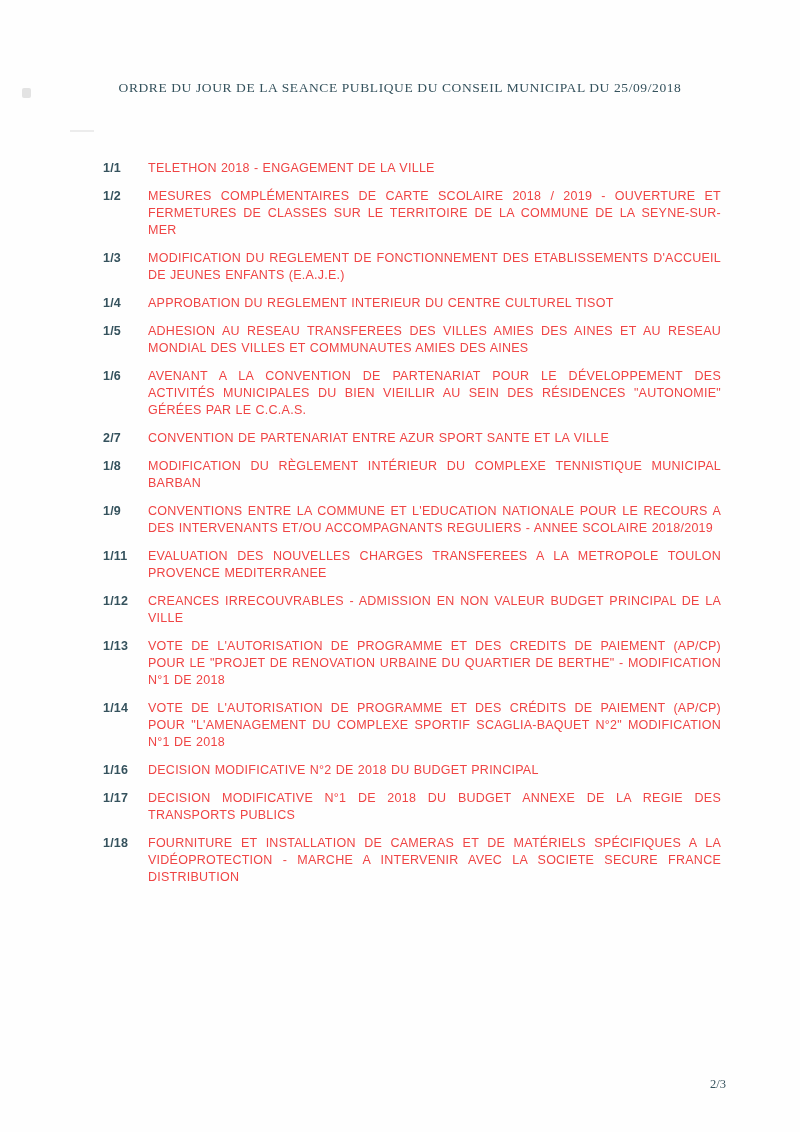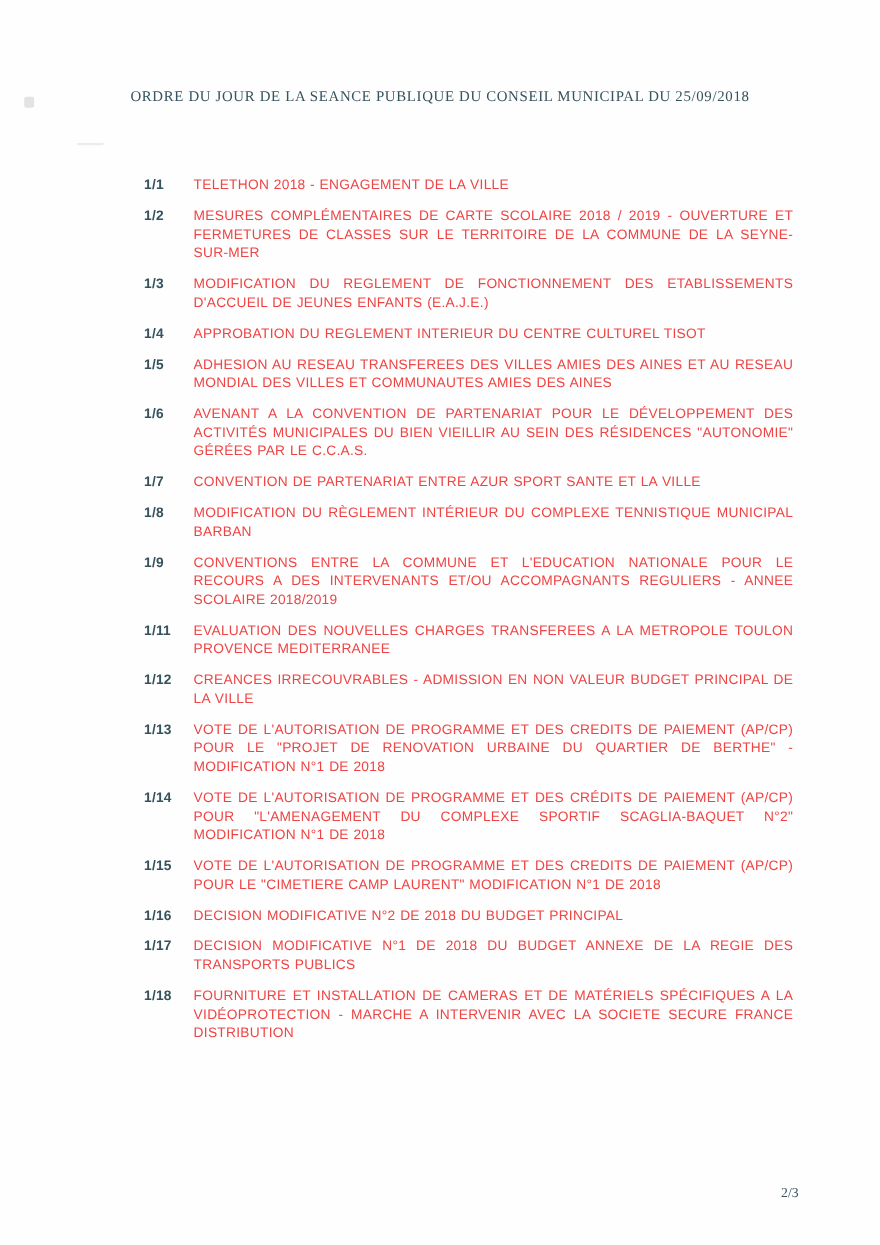--- a/index.html
+++ b/index.html
@@ -38,21 +38,20 @@
     margin-bottom: 11px;
     color: #35525d;
   }
   .agenda-item .num {
     flex: none;
     width: 45px;
     font-size: 12.5px;
     line-height: 17px;
     font-weight: bold;
     letter-spacing: 0.2px;
-    margin-left: 28px;
   }
   .agenda-item .text {
     flex: 1;
     font-size: 12.5px;
     line-height: 17px;
     font-weight: normal;
     letter-spacing: 0.25px;
     word-spacing: 0.5px;
     text-align: justify;
     color: #ef4444;
@@ -114,21 +113,21 @@
     </div>
     <div class="agenda-item">
       <span class="num">1/5</span>
       <span class="text">ADHESION AU RESEAU TRANSFEREES DES VILLES AMIES DES AINES ET AU RESEAU MONDIAL DES VILLES ET COMMUNAUTES AMIES DES AINES</span>
     </div>
     <div class="agenda-item">
       <span class="num">1/6</span>
       <span class="text">AVENANT A LA CONVENTION DE PARTENARIAT POUR LE DÉVELOPPEMENT DES ACTIVITÉS MUNICIPALES DU BIEN VIEILLIR AU SEIN DES RÉSIDENCES "AUTONOMIE" GÉRÉES PAR LE C.C.A.S.</span>
     </div>
     <div class="agenda-item">
-      <span class="num">1/7</span>
+      <span class="num">2/7</span>
       <span class="text">CONVENTION DE PARTENARIAT ENTRE AZUR SPORT SANTE ET LA VILLE</span>
     </div>
     <div class="agenda-item">
       <span class="num">1/8</span>
       <span class="text">MODIFICATION DU RÈGLEMENT INTÉRIEUR DU COMPLEXE TENNISTIQUE MUNICIPAL BARBAN</span>
     </div>
     <div class="agenda-item">
       <span class="num">1/9</span>
       <span class="text">CONVENTIONS ENTRE LA COMMUNE ET L'EDUCATION NATIONALE POUR LE RECOURS A DES INTERVENANTS ET/OU ACCOMPAGNANTS REGULIERS - ANNEE SCOLAIRE 2018/2019</span>
     </div>
@@ -142,24 +141,20 @@
     </div>
     <div class="agenda-item">
       <span class="num">1/13</span>
       <span class="text">VOTE DE L'AUTORISATION DE PROGRAMME ET DES CREDITS DE PAIEMENT (AP/CP) POUR LE "PROJET DE RENOVATION URBAINE DU QUARTIER DE BERTHE" - MODIFICATION N°1 DE 2018</span>
     </div>
     <div class="agenda-item">
       <span class="num">1/14</span>
       <span class="text">VOTE DE L'AUTORISATION DE PROGRAMME ET DES CRÉDITS DE PAIEMENT (AP/CP) POUR "L'AMENAGEMENT DU COMPLEXE SPORTIF SCAGLIA-BAQUET N°2" MODIFICATION N°1 DE 2018</span>
     </div>
     <div class="agenda-item">
-      <span class="num">1/15</span>
-      <span class="text">VOTE DE L'AUTORISATION DE PROGRAMME ET DES CREDITS DE PAIEMENT (AP/CP) POUR LE "CIMETIERE CAMP LAURENT" MODIFICATION N°1 DE 2018</span>
-    </div>
-    <div class="agenda-item">
       <span class="num">1/16</span>
       <span class="text">DECISION MODIFICATIVE N°2 DE 2018 DU BUDGET PRINCIPAL</span>
     </div>
     <div class="agenda-item">
       <span class="num">1/17</span>
       <span class="text">DECISION MODIFICATIVE N°1 DE 2018 DU BUDGET ANNEXE DE LA REGIE DES TRANSPORTS PUBLICS</span>
     </div>
     <div class="agenda-item">
       <span class="num">1/18</span>
       <span class="text">FOURNITURE ET INSTALLATION DE CAMERAS ET DE MATÉRIELS SPÉCIFIQUES A LA VIDÉOPROTECTION - MARCHE A INTERVENIR AVEC LA SOCIETE SECURE FRANCE DISTRIBUTION</span>

